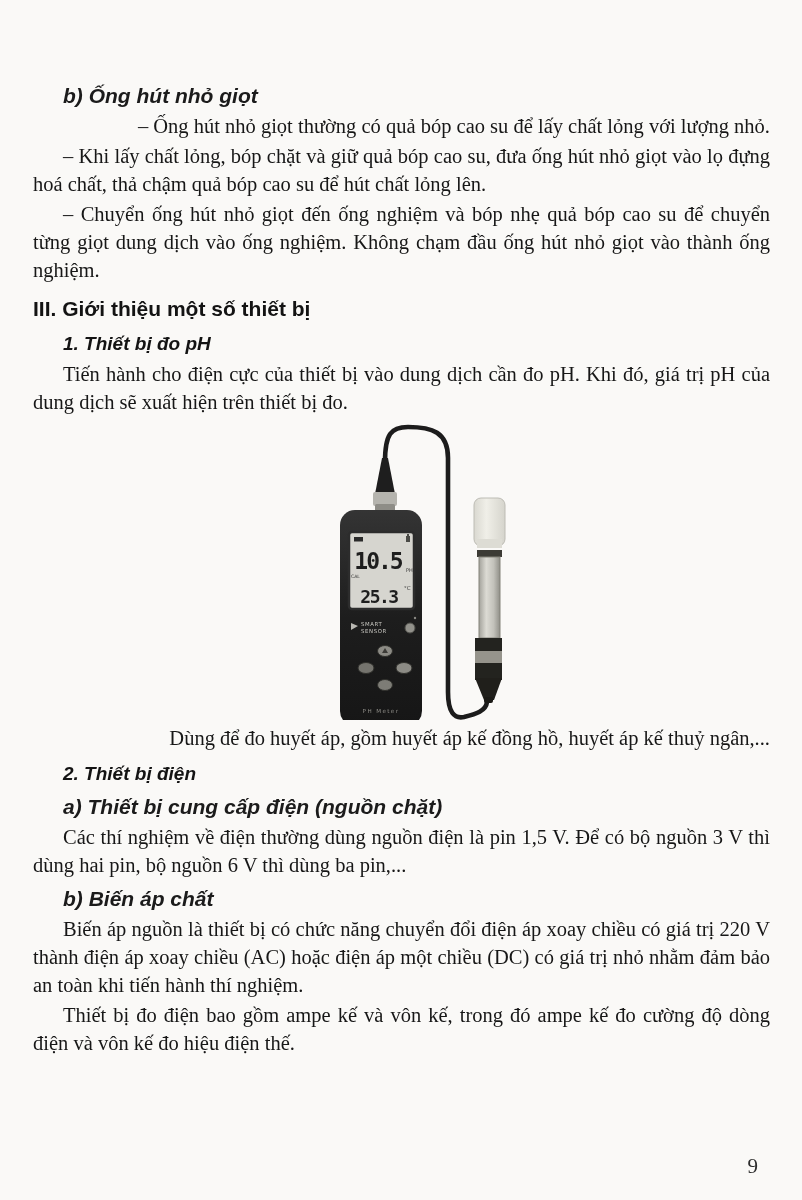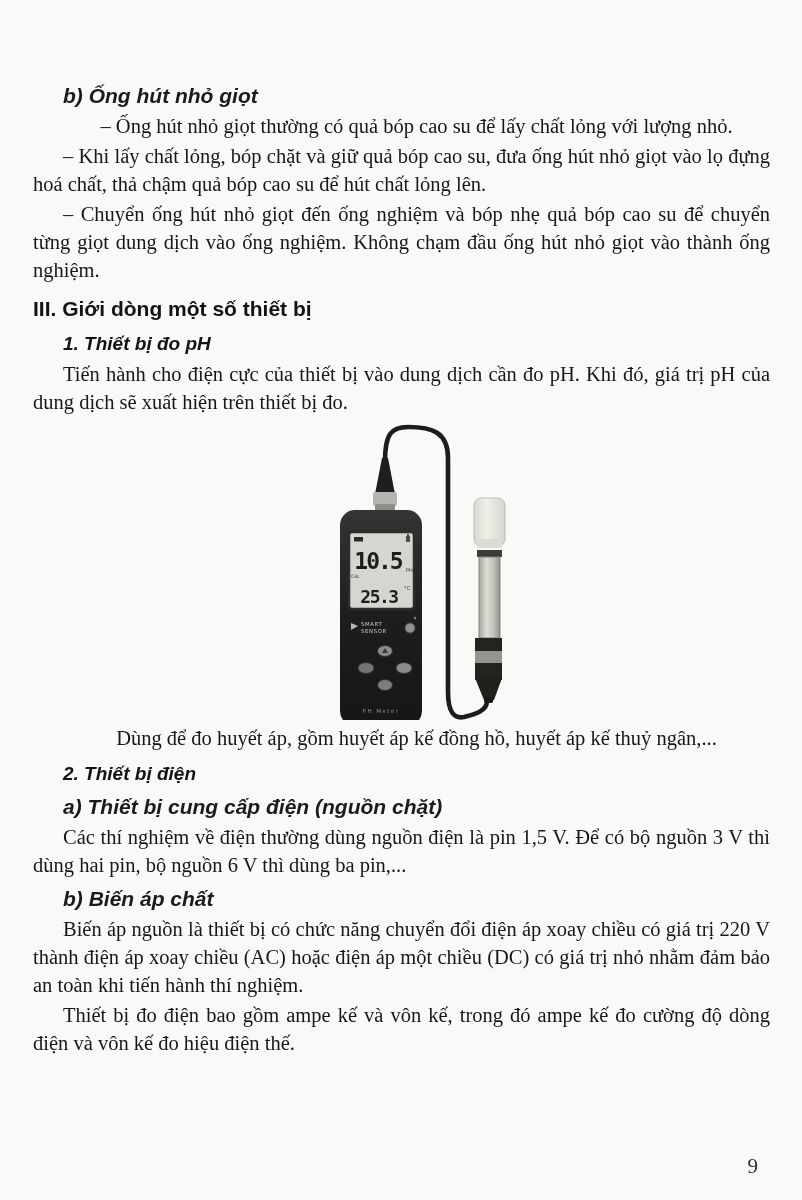--- a/index.html
+++ b/index.html
@@ -6,21 +6,21 @@
   body{
     width:802px;height:1200px;position:relative;overflow:hidden;
     background:#faf9f7;color:#171717;
     font-family:"Liberation Serif",serif;
   }
   .content{padding:76px 32px 0 33px}
   p.body{
     font-size:20.5px;line-height:28px;margin:2px 0;
     text-align:justify;text-indent:30px;
   }
-  p.body.single{text-align:center}
+  p.body.single{text-align:right}
   h2.sec{
     font-family:"Liberation Sans",sans-serif;font-weight:bold;
     font-size:21px;line-height:26px;margin:12px 0 3px 0;color:#131313;
   }
   h3.num{
     font-family:"Liberation Sans",sans-serif;font-weight:bold;font-style:italic;
     font-size:19px;line-height:26px;margin:9px 0 3px 0;text-indent:30px;color:#131313;
   }
   h4.let{
     font-family:"Liberation Sans",sans-serif;font-style:italic;font-weight:bold;
@@ -38,21 +38,21 @@
 </head>
 <body>
 
 <div class="content">
 
   <h4 class="let">b) Ống hút nhỏ giọt</h4>
   <p class="body single">– Ống hút nhỏ giọt thường có quả bóp cao su để lấy chất lỏng với lượng nhỏ.</p>
   <p class="body">– Khi lấy chất lỏng, bóp chặt và giữ quả bóp cao su, đưa ống hút nhỏ giọt vào lọ đựng hoá chất, thả chậm quả bóp cao su để hút chất lỏng lên.</p>
   <p class="body">– Chuyển ống hút nhỏ giọt đến ống nghiệm và bóp nhẹ quả bóp cao su để chuyển từng giọt dung dịch vào ống nghiệm. Không chạm đầu ống hút nhỏ giọt vào thành ống nghiệm.</p>
 
-  <h2 class="sec">III. Giới dòng một số thiết bị</h2>
+  <h2 class="sec">III. Giới thiệu một số thiết bị</h2>
 
   <h3 class="num">1. Thiết bị đo pH</h3>
   <p class="body">Tiến hành cho điện cực của thiết bị vào dung dịch cần đo pH. Khi đó, giá trị pH của dung dịch sẽ xuất hiện trên thiết bị đo.</p>
 
   <div class="figure">
     <svg width="300" height="300" viewBox="0 0 300 300">
       <defs>
         <linearGradient id="bodyGrad" x1="0" y1="0" x2="0" y2="1">
           <stop offset="0" stop-color="#343434"></stop>
           <stop offset="0.5" stop-color="#1d1d1d"></stop>

